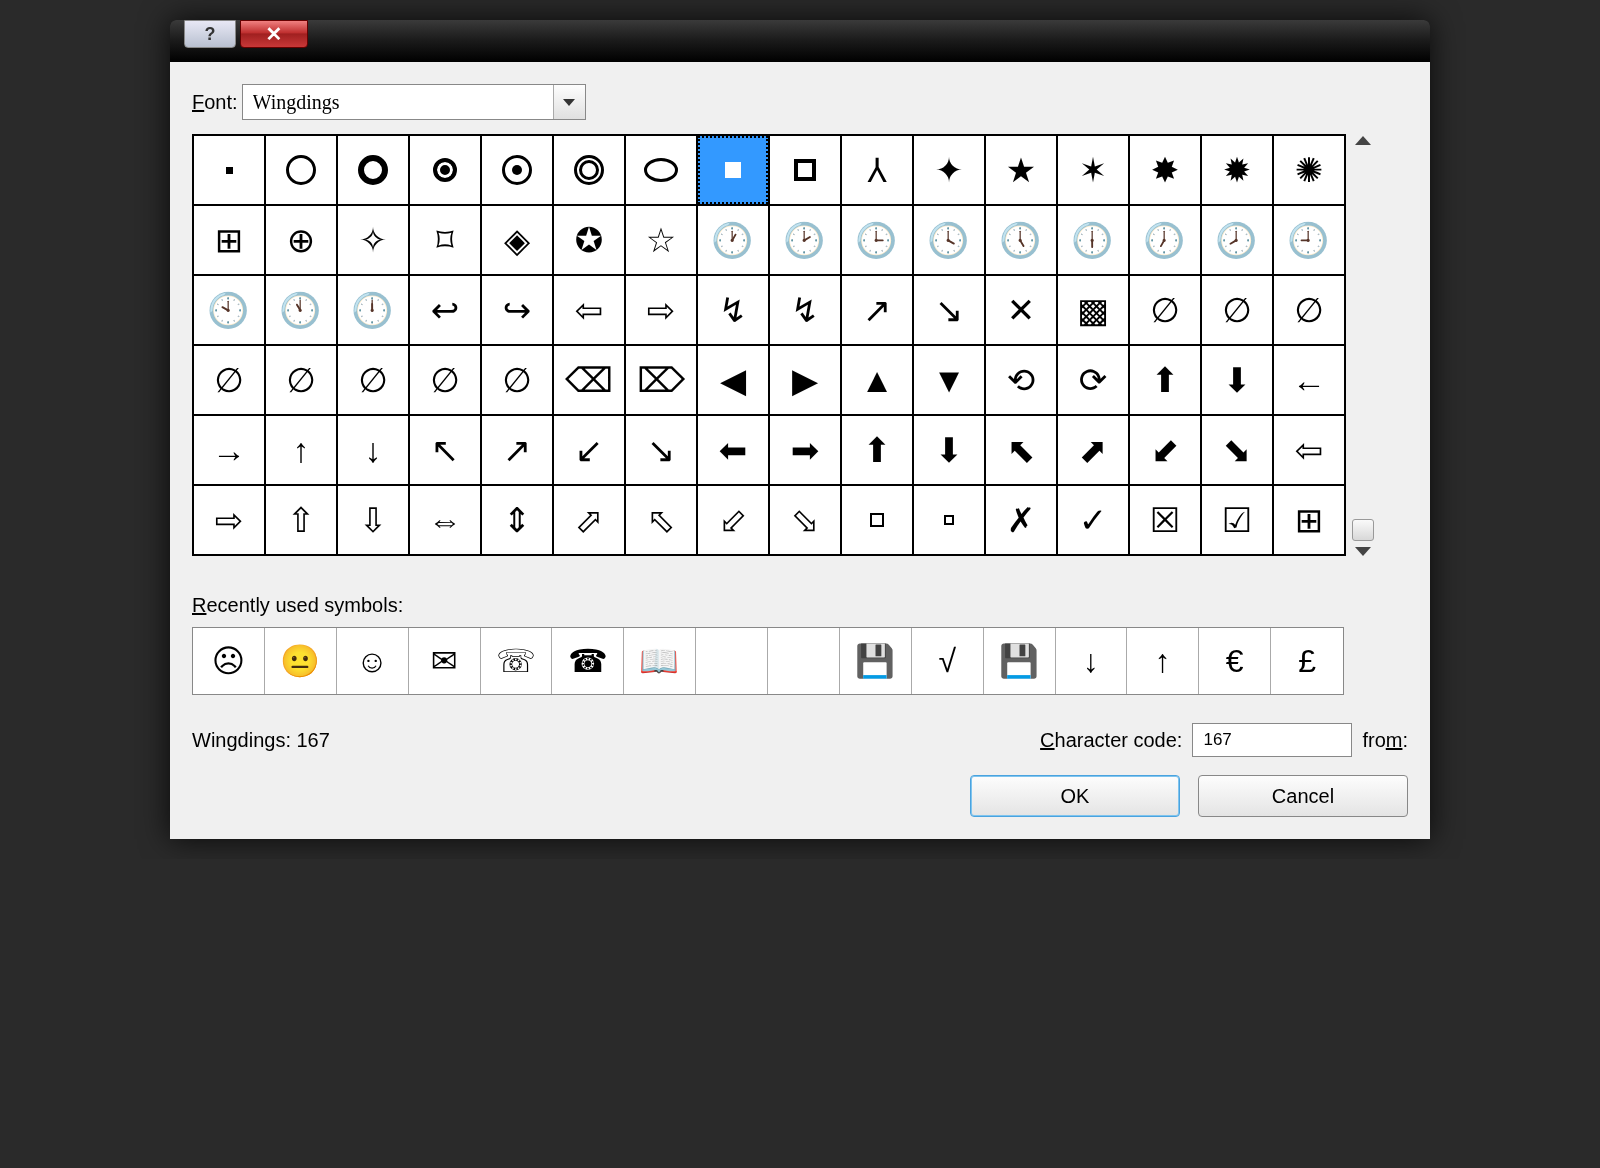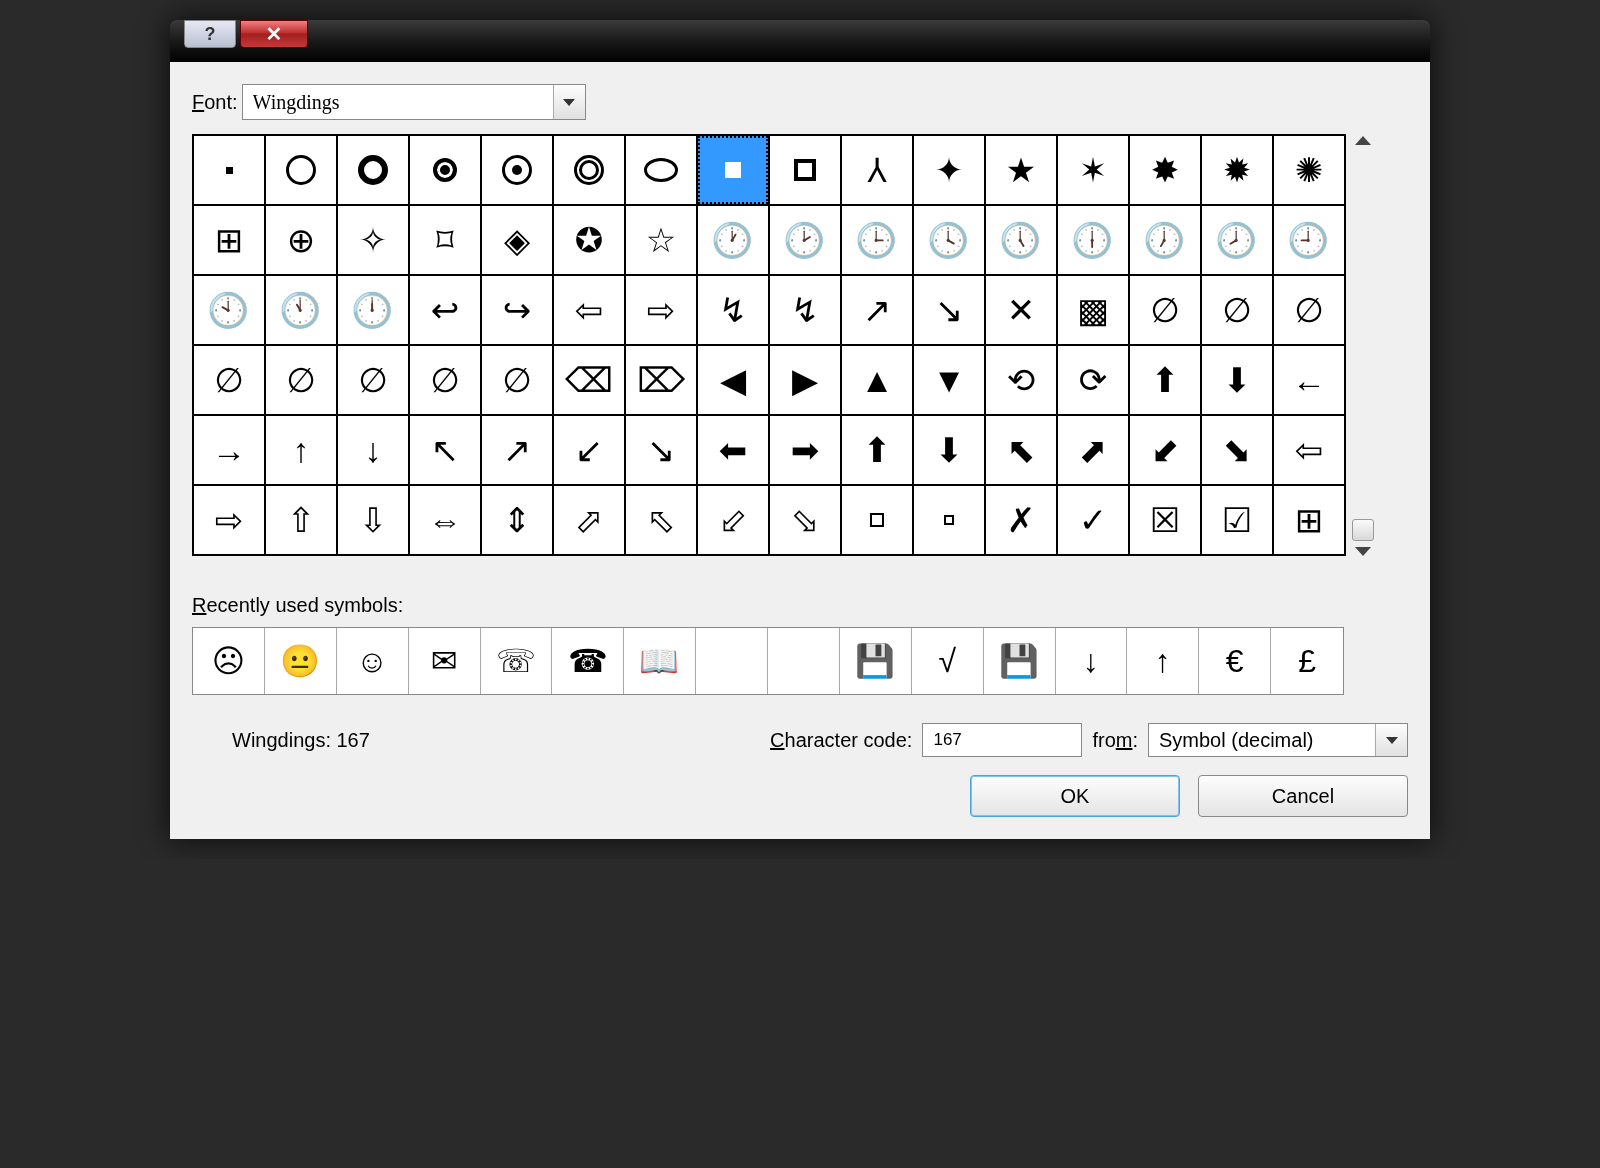--- a/index.html
+++ b/index.html
@@ -184,21 +184,20 @@
     cursor: pointer;
   }
   .recent-cell:last-child { border-right: none; }
 
   .bottom-row {
     display: flex;
     align-items: center;
     margin-top: 28px;
     font-size: 20px;
     gap: 10px;
-    margin-left: 40px;
   }
   .status-text { flex: 0 0 auto; margin-right: auto; }
   .mnemonic { text-decoration: underline; }
   .char-code-input {
     width: 160px;
     height: 34px;
     border: 1px solid #888;
     padding: 0 10px;
     font-size: 17px;
     background: #fff;
@@ -417,26 +416,20 @@
         <div class="recent-cell">↑</div>
         <div class="recent-cell">€</div>
         <div class="recent-cell">£</div>
       </div>
 
     <div class="bottom-row">
       <div class="status-text">Wingdings: 167</div>
       <div><span class="mnemonic">C</span>haracter code:</div>
       <input class="char-code-input" value="167" style="">
       <div>fro<span class="mnemonic">m</span>:</div>
-      <div class="from-combo">
-        <span>Symbol (decimal)</span>
-        <div class="font-combo-btn">
-          <div class="caret-down"></div>
-        </div>
-      </div>
     </div>
 
     <div class="button-row">
       <button class="dlg-btn ok">OK</button>
       <button class="dlg-btn">Cancel</button>
     </div>
 
   </div>
 </div>
 

